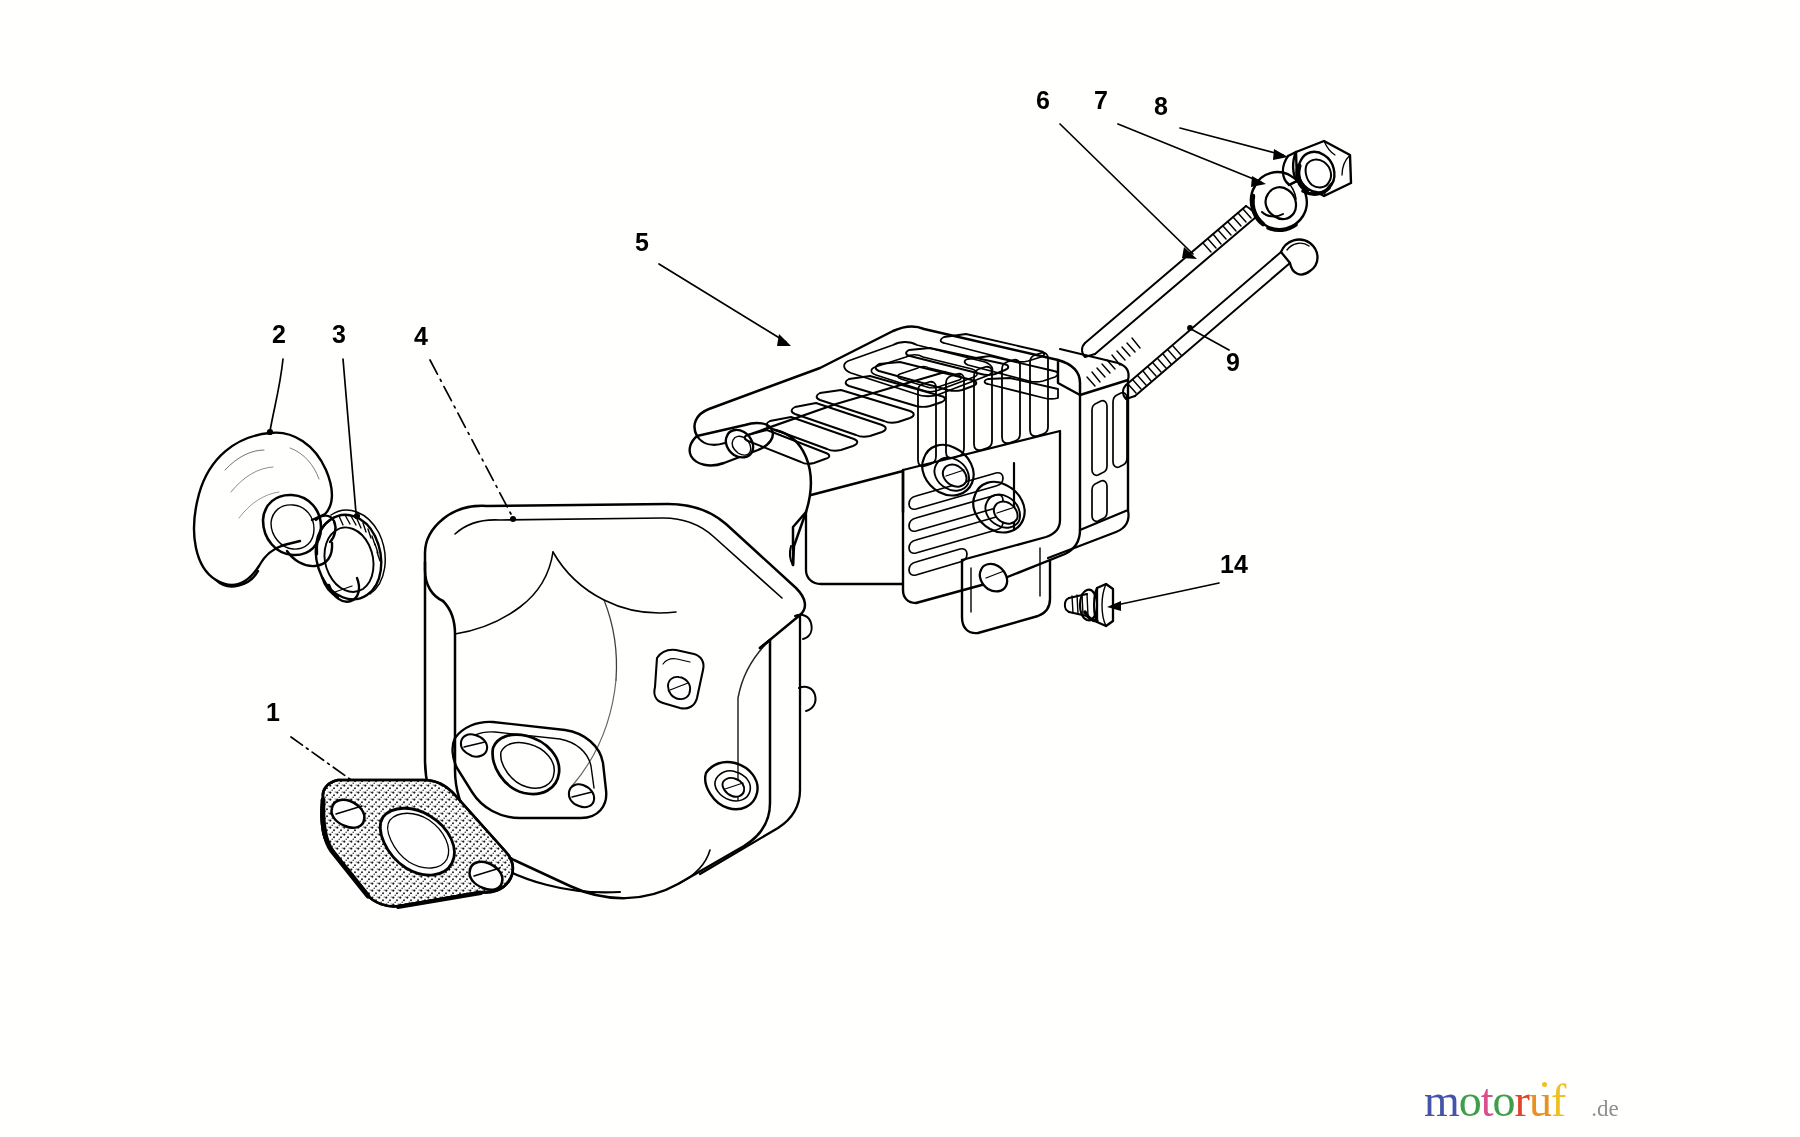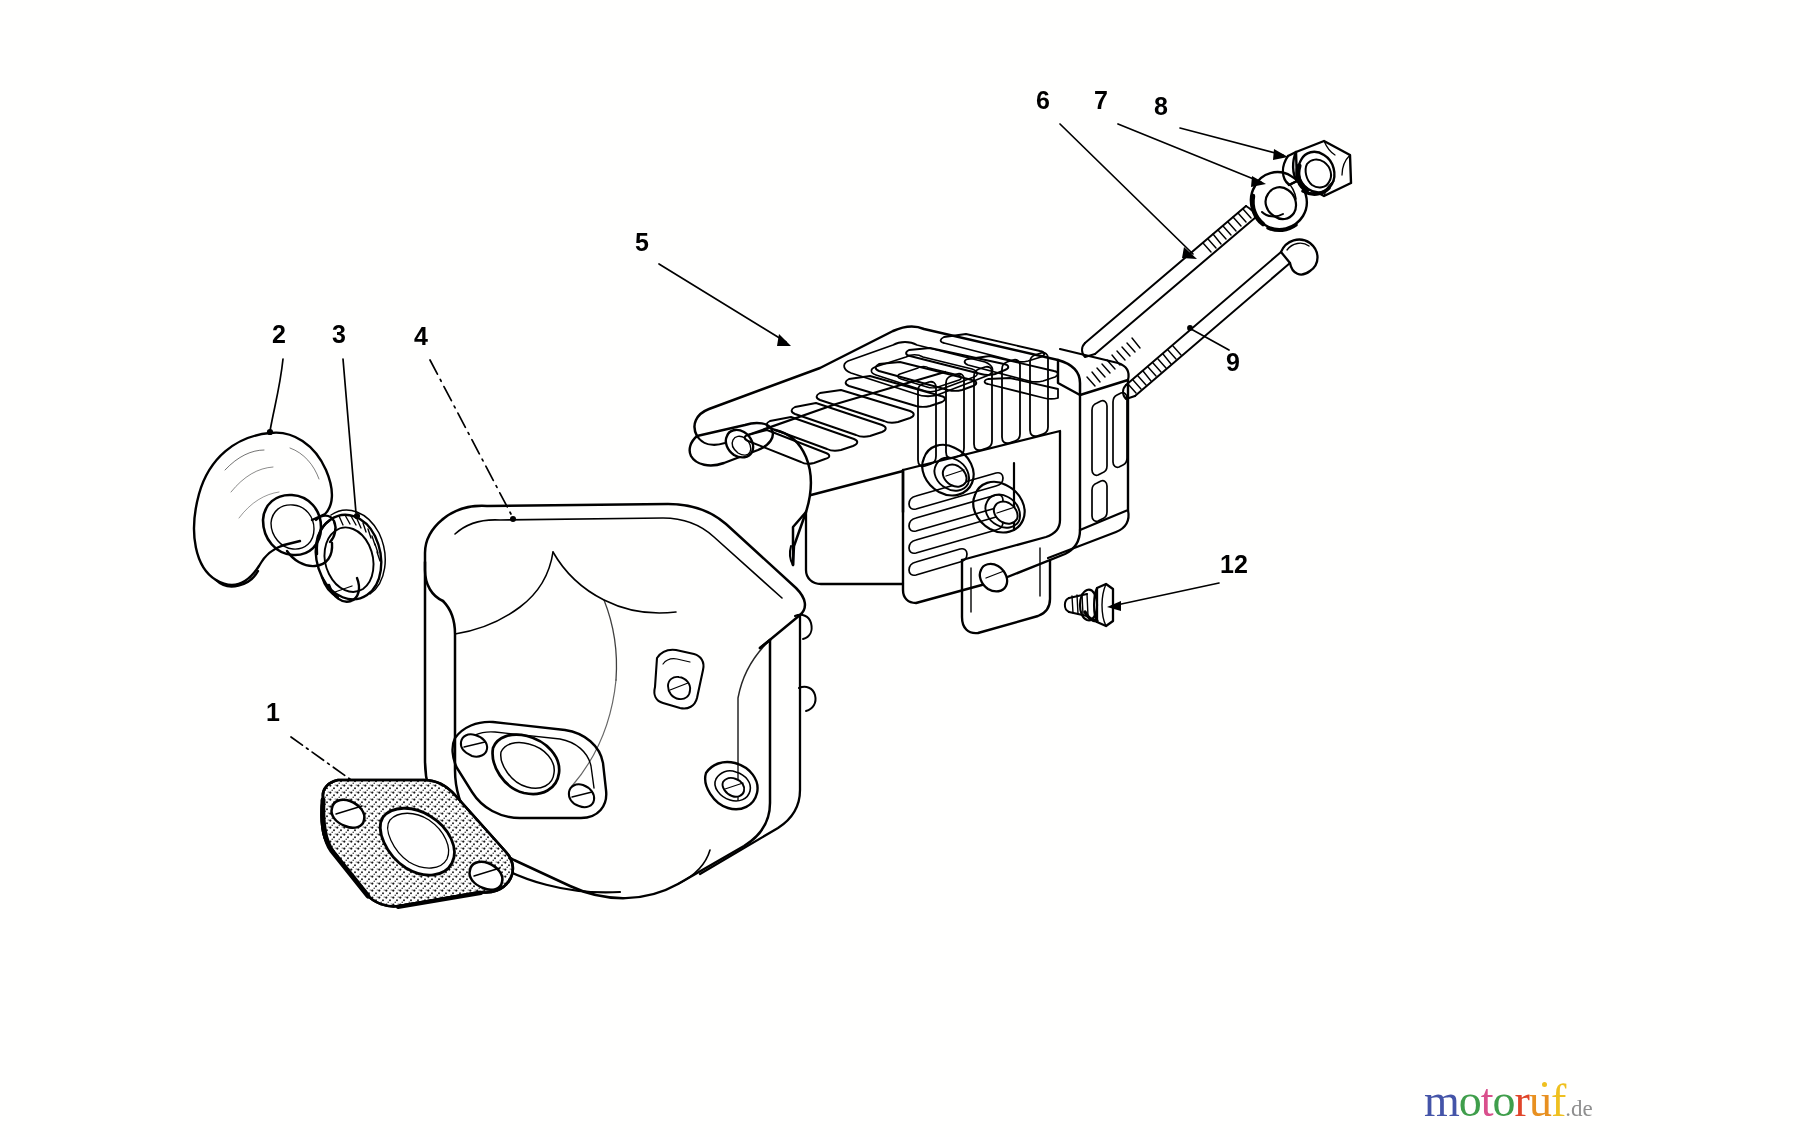--- a/index.html
+++ b/index.html
@@ -43,20 +43,21 @@
     font-size: 46px;
     line-height: 1;
     white-space: nowrap;
     letter-spacing: -1px;
   }
   #watermark .wm-ch { display: inline-block; }
   #watermark .wm-tld {
     font-size: 23px;
     letter-spacing: 0px;
     color: #8f8f8f;
+    margin-left: 26px;
   }
   .dot-accent {
     position: absolute;
     width: 5px; height: 5px;
     border-radius: 50%;
   }
 </style>
 </head>
 <body>
 
@@ -567,20 +568,20 @@
 
   <div class="callout-num" style="left:266px; top:700px;">1</div>
   <div class="callout-num" style="left:272px; top:322px;">2</div>
   <div class="callout-num" style="left:332px; top:322px;">3</div>
   <div class="callout-num" style="left:414px; top:324px;">4</div>
   <div class="callout-num" style="left:635px; top:230px;">5</div>
   <div class="callout-num" style="left:1036px; top:88px;">6</div>
   <div class="callout-num" style="left:1094px; top:88px;">7</div>
   <div class="callout-num" style="left:1154px; top:94px;">8</div>
   <div class="callout-num" style="left:1226px; top:350px;">9</div>
-  <div class="callout-num" style="left:1220px; top:552px;">12</div>
+  <div class="callout-num" style="left:1220px; top:552px;">14</div>
 
   <div id="watermark">
     <span class="wm-ch" style="color:#4454a8">m</span><span class="wm-ch" style="color:#3f9e4b">o</span><span class="wm-ch" style="color:#d94f8c">t</span><span class="wm-ch" style="color:#3f9e4b">o</span><span class="wm-ch" style="color:#e0452a">r</span><span class="wm-ch" style="color:#e89020">u</span><span class="wm-ch" style="color:#efc01f">f</span><span class="wm-tld">.de</span>
     <span class="dot-accent" style="left:118px; top:4px; background:#efc01f;"></span>
   </div>
 
 </div>
 
 </body></html>

